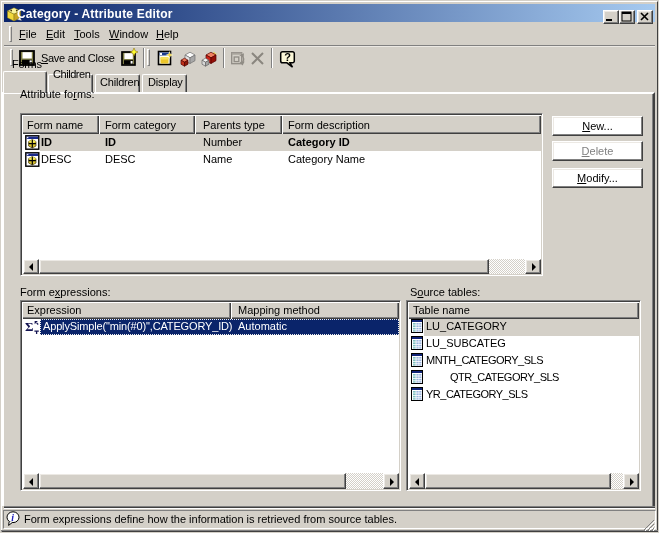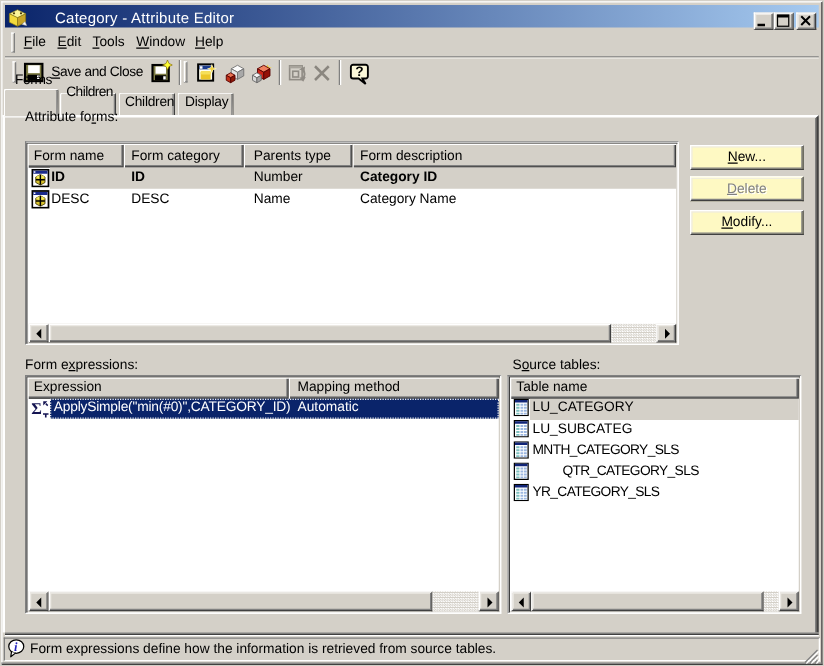--- a/index.html
+++ b/index.html
@@ -2,24 +2,24 @@
 <html><head><meta charset="utf-8"><style>
 *{margin:0;padding:0;box-sizing:border-box}
 html,body{width:659px;height:533px}
 body{font-family:"Liberation Sans",sans-serif;background:#d4d0c8;position:relative;overflow:hidden;font-size:11px;color:#000}
 .abs{position:absolute}
 .txt{position:absolute;white-space:nowrap;line-height:13px}
 
 .winedge{position:absolute;left:1px;top:1px;width:657px;height:531px;border-top:1px solid #fff;border-left:1px solid #fff;border-right:1px solid #404040;border-bottom:1px solid #404040}
 
 .title{position:absolute;left:4px;top:4px;width:651px;height:18px;background:linear-gradient(to right,#0a246a,#a6caf0)}
-.title .cap{position:absolute;left:40px;top:3px;color:#fff;font-weight:normal;font-size:12px;letter-spacing:.2px}
+.title .cap{position:absolute;left:13px;top:3px;color:#fff;font-weight:bold;font-size:12px;letter-spacing:.2px}
 .tbtn{position:absolute;top:6px;width:16px;height:14px;background:#d4d0c8;border-top:1px solid #fff;border-left:1px solid #fff;border-right:1px solid #404040;border-bottom:1px solid #404040;box-shadow:inset -1px -1px 0 #808080,inset 1px 1px 0 #ece9e4}
 
-.btn{position:absolute;background:#fef9c3;border-top:1px solid #fff;border-left:1px solid #fff;border-right:1px solid #404040;border-bottom:1px solid #404040;box-shadow:inset -1px -1px 0 #808080,inset 1px 1px 0 #ece9e4;text-align:center}
+.btn{position:absolute;background:#ffffff;border-top:1px solid #fff;border-left:1px solid #fff;border-right:1px solid #404040;border-bottom:1px solid #404040;box-shadow:inset -1px -1px 0 #808080,inset 1px 1px 0 #ece9e4;text-align:center}
 
 .sunken{position:absolute;background:#fff;border-top:1px solid #808080;border-left:1px solid #808080;border-right:1px solid #fff;border-bottom:1px solid #fff;box-shadow:inset 1px 1px 0 #404040,inset -1px -1px 0 #d4d0c8}
 
 .hcell{position:absolute;background:#d4d0c8;box-shadow:inset 1px 1px 0 #fff,inset -1px -1px 0 #404040,inset -2px -2px 0 #808080}
 .gripper{position:absolute;width:3px;background:#d4d0c8;border-top:1px solid #fff;border-left:1px solid #fff;border-right:1px solid #808080;border-bottom:1px solid #808080}
 .vsep{position:absolute;width:2px;border-left:1px solid #808080;border-right:1px solid #fff}
 .tab{position:absolute;background:#d4d0c8;border-top:1px solid #fff;border-left:1px solid #fff;border-right:1px solid #404040;box-shadow:inset -1px 0 0 #808080;border-radius:2px 2px 0 0}
 
 .sbtn{position:absolute;background:#d4d0c8;border-top:1px solid #fff;border-left:1px solid #fff;border-right:1px solid #404040;border-bottom:1px solid #404040;box-shadow:inset -1px -1px 0 #808080,inset 1px 1px 0 #ece9e4}
 .thumb{position:absolute;background:#d4d0c8;border-top:1px solid #fff;border-left:1px solid #fff;border-right:1px solid #404040;border-bottom:1px solid #404040;box-shadow:inset -1px -1px 0 #808080,inset 1px 1px 0 #ece9e4}

